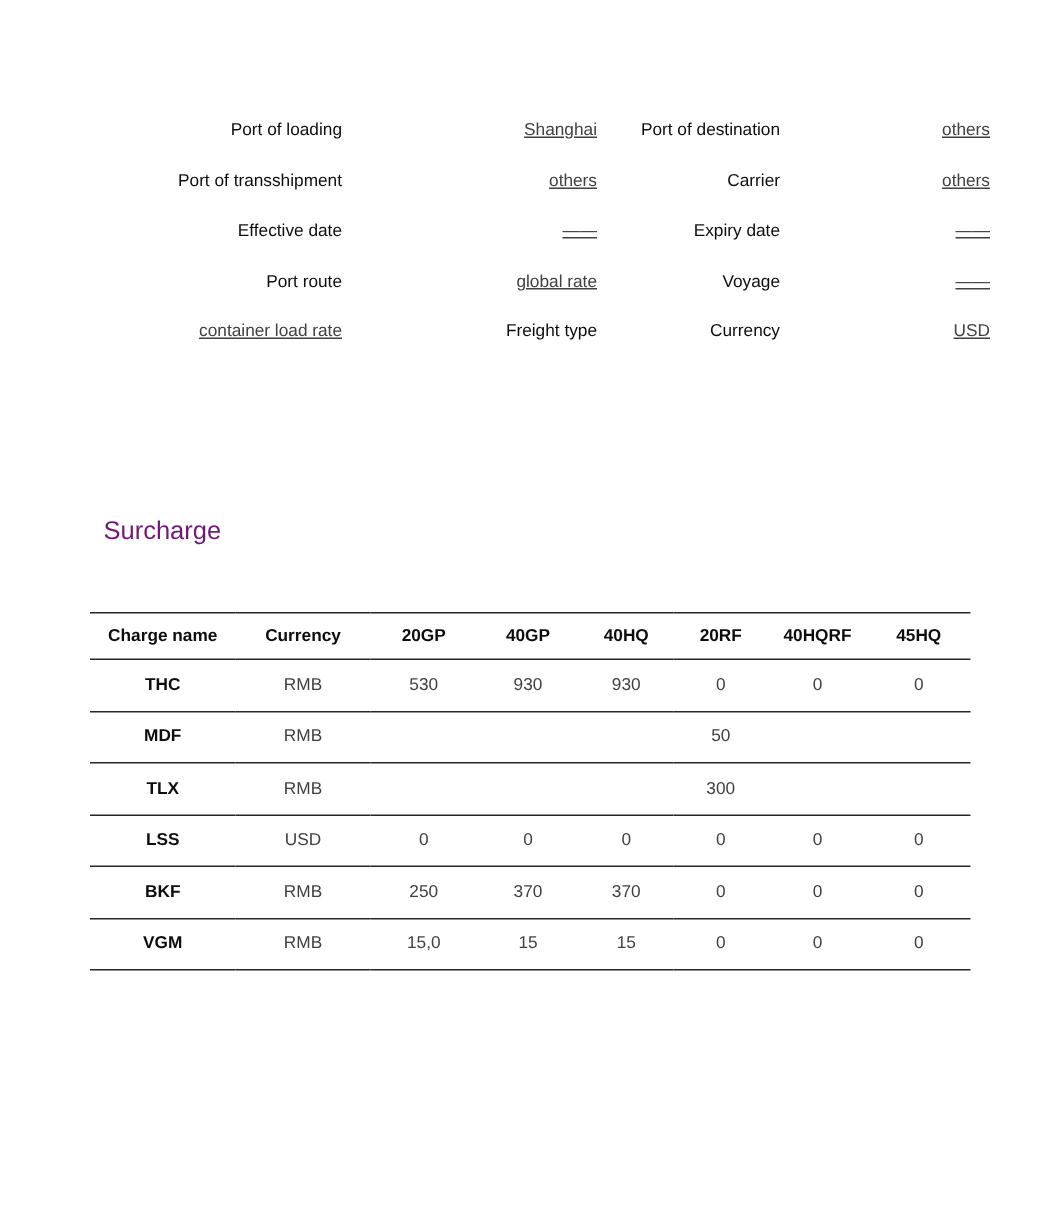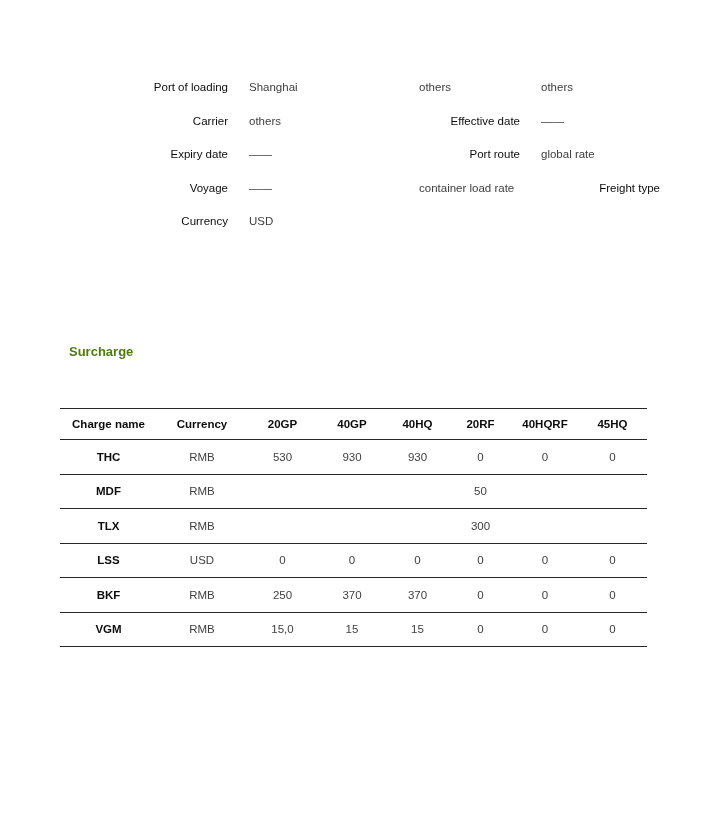--- a/index.html
+++ b/index.html
@@ -10,25 +10,25 @@
   }
   
   .form{
     position:absolute;top:71px;left:58px;
     display:grid;
     grid-template-columns:170px 170px 122px 140px;
     grid-auto-rows:33.5px;
   }
   .form .cell{line-height:33.5px;font-size:11.5px;white-space:nowrap;}
   .form .label{font-weight:normal;color:#0d0d0d;text-align:right;}
-  .form .value{color:#404040;padding-left:21px;text-align:left;}
+  .form .value{color:#404040;padding-left:21px;text-align:right;text-decoration:underline;}
   
   .section-title{
     position:absolute;top:344px;left:69px;
-    font-size:13px;font-weight:bold;color:#4d7c0f;
+    font-size:17px;font-weight:normal;color:#701a75;
   }
   
   table.surcharge{
     position:absolute;top:408px;left:60px;width:587px;
     border-collapse:collapse;table-layout:fixed;
     border-top:1.6px solid #262626;
   }
   table.surcharge th,
   table.surcharge td{
     border-bottom:1.6px solid #262626;
@@ -42,22 +42,24 @@
   table.surcharge td.val{font-weight:normal;color:#404040;}
 </style>
 </head>
 <body>
 
 <div>
 
   <div class="form">
     <div class="cell label">Port of loading</div>
     <div class="cell value">Shanghai</div>
+    <div class="cell label">Port of destination</div>
     <div class="cell value">others</div>
 
+    <div class="cell label">Port of transshipment</div>
     <div class="cell value">others</div>
     <div class="cell label">Carrier</div>
     <div class="cell value">others</div>
 
     <div class="cell label">Effective date</div>
     <div class="cell value">——</div>
     <div class="cell label">Expiry date</div>
     <div class="cell value">——</div>
 
     <div class="cell label">Port route</div>

